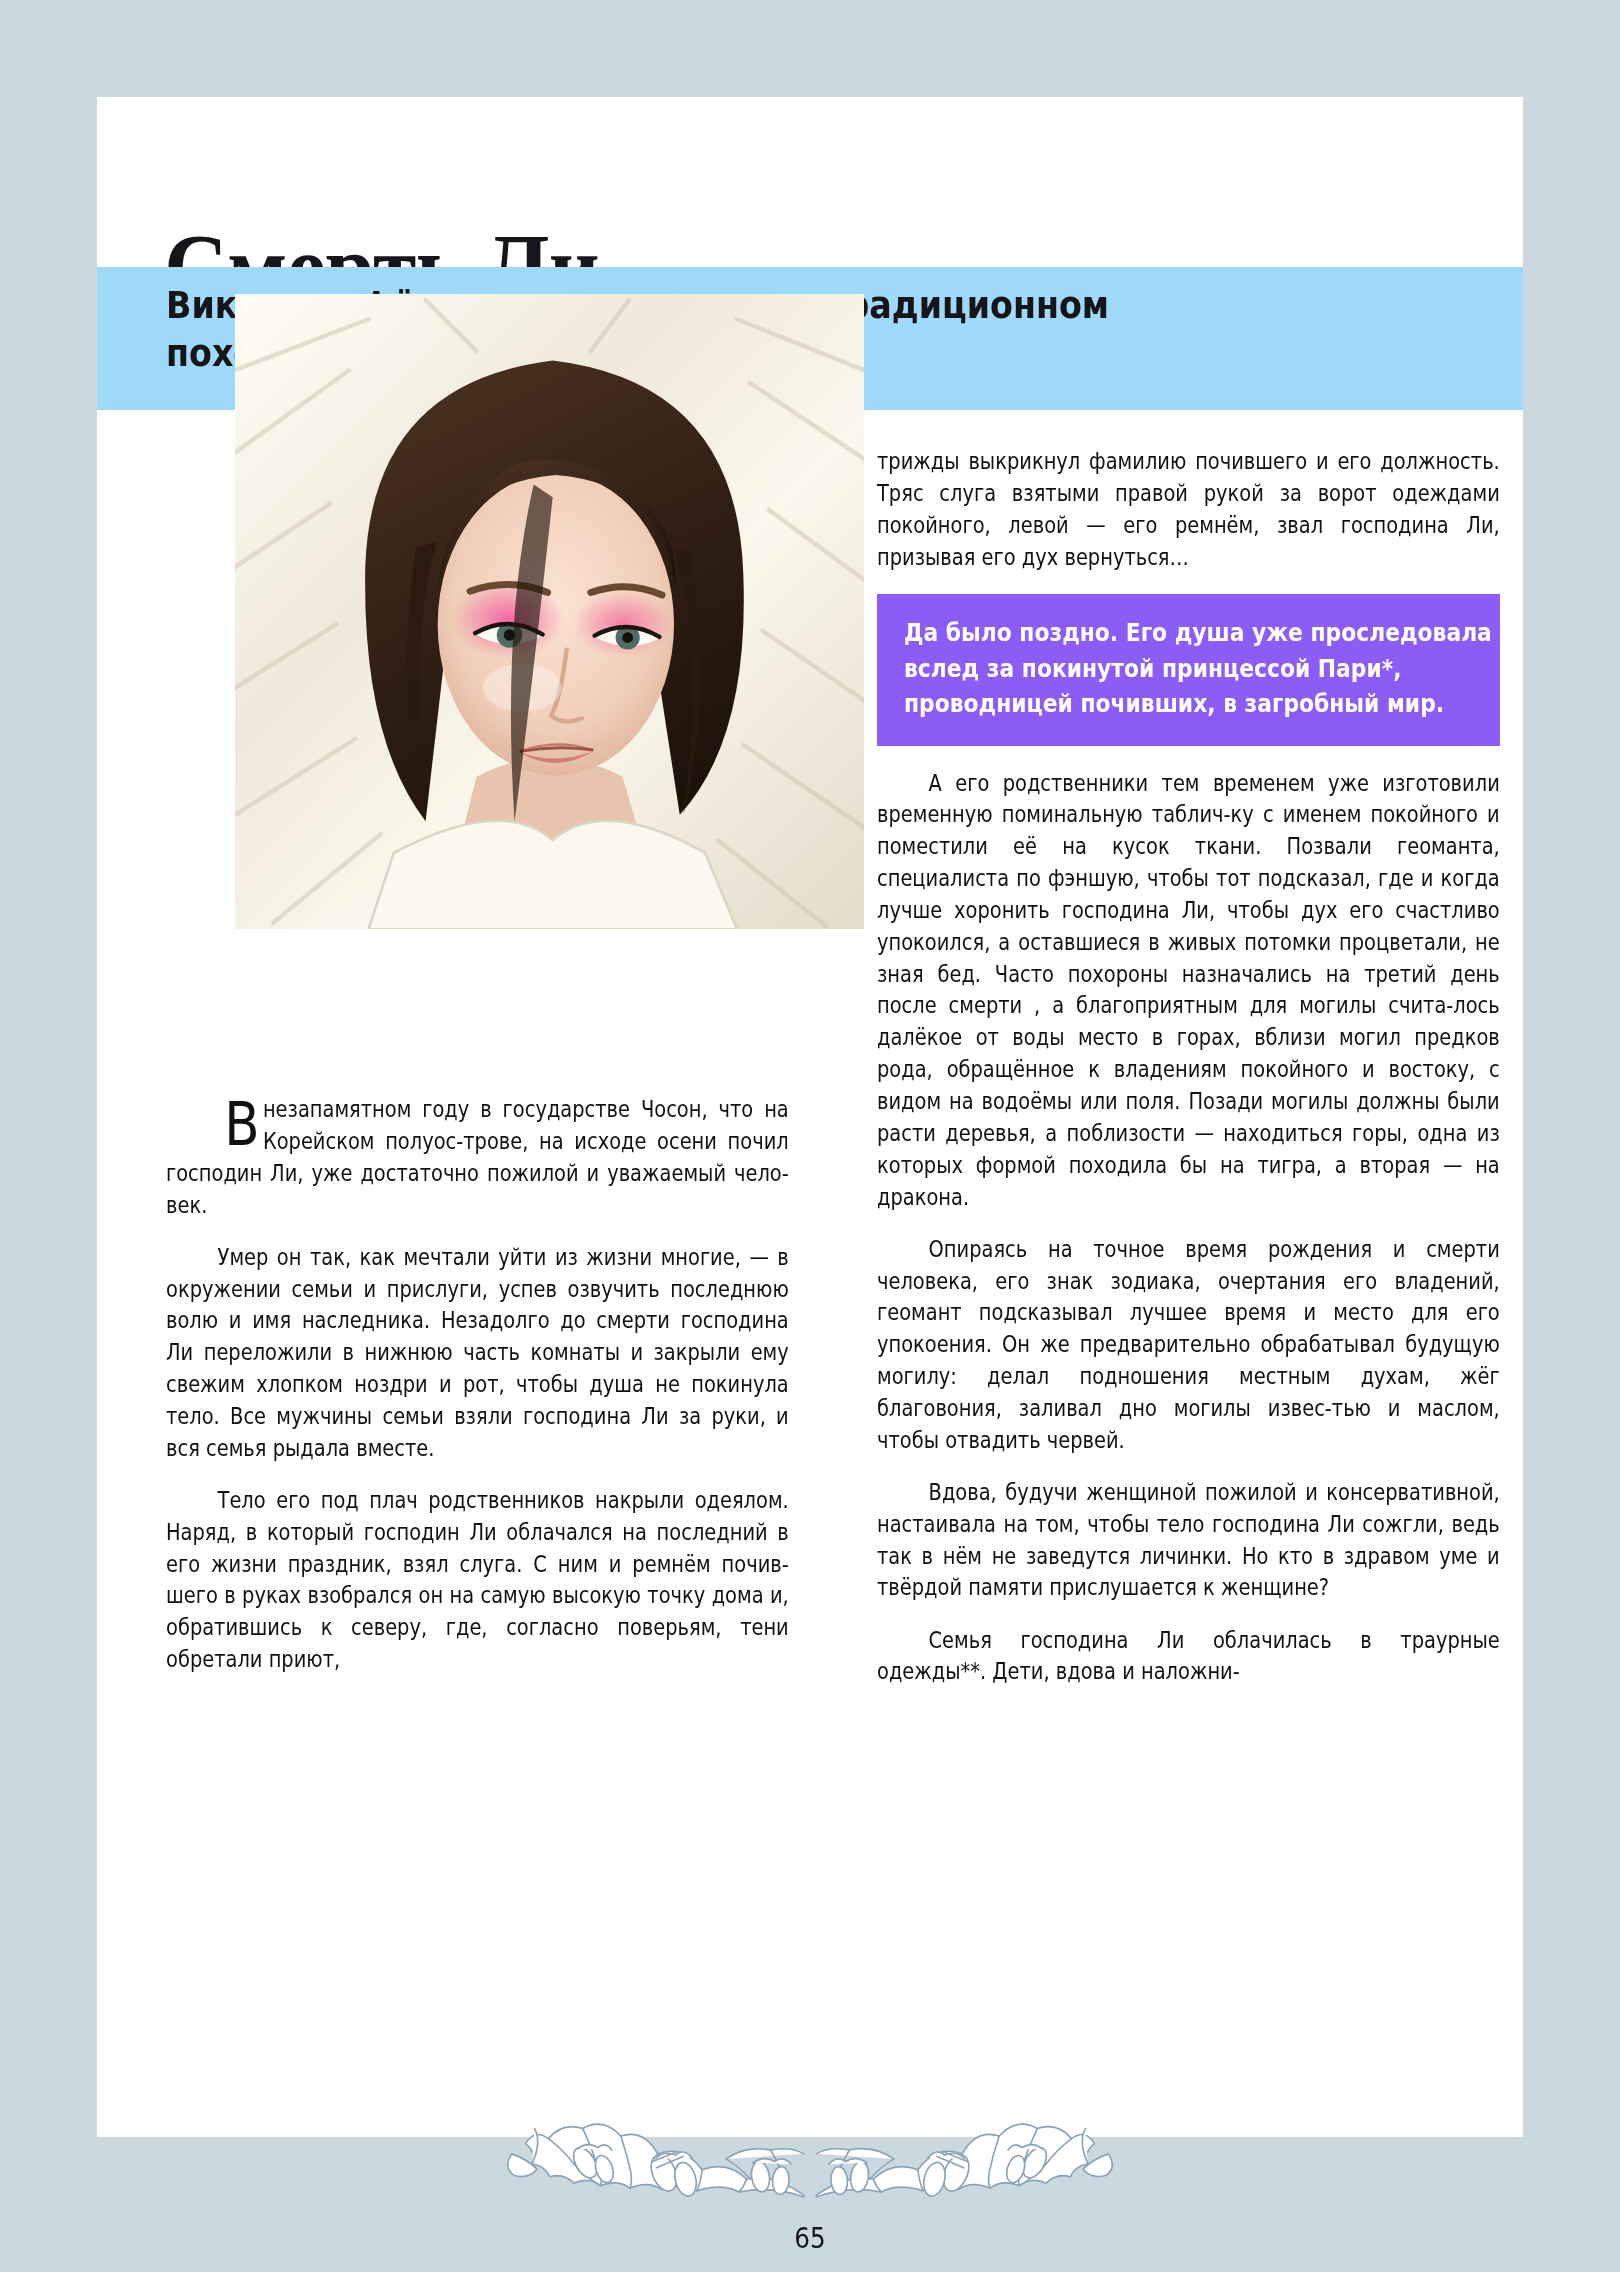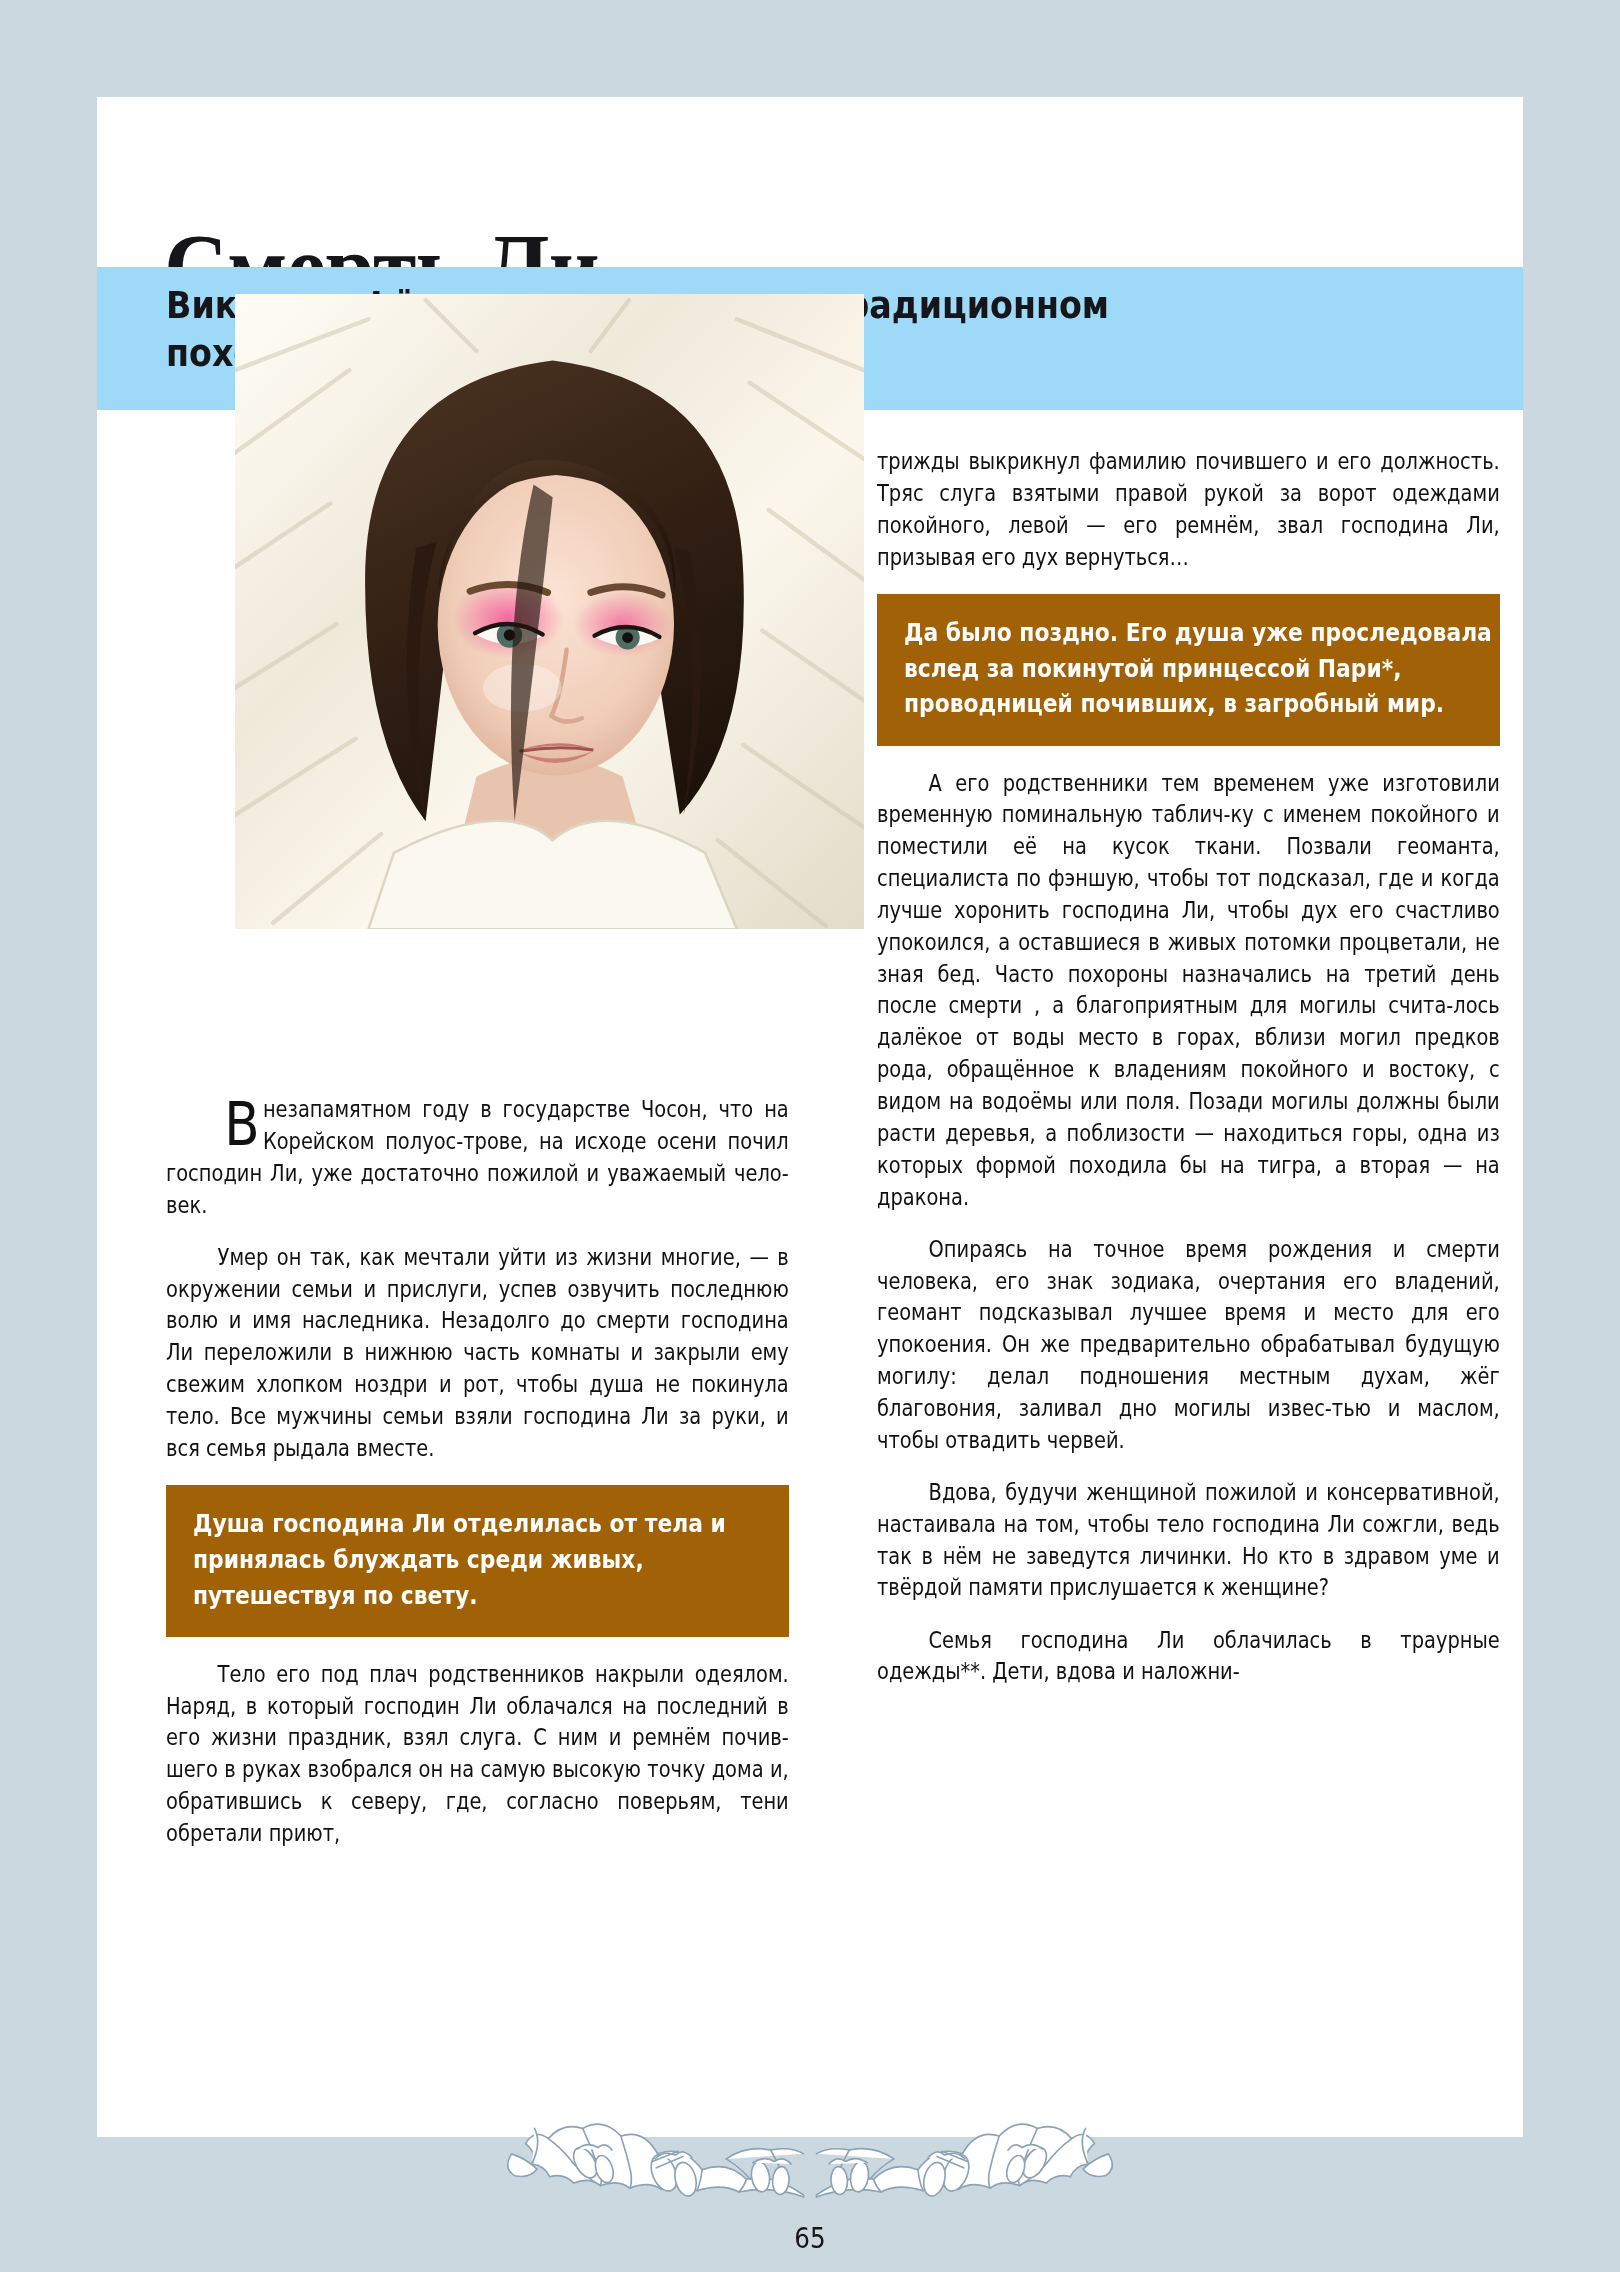--- a/index.html
+++ b/index.html
@@ -95,21 +95,21 @@
     position:absolute;
     left:69px; top:-152px;
     width:629px; height:635px;
     overflow:hidden;
     background:#e8e2d6;
   }
   .photo svg{ display:block; width:100%; height:100%; }
 
   
   .quote{
-    background:#a16207;
+    background:#8b5cf6;
     margin:3.8px 0 21.6px 0;
     padding:21.6px 27px 24px 27px;
     width:569px;
     box-sizing:content-box;
   }
   .quote-text{
     font-family:"DejaVu Sans", sans-serif;
     font-weight:700;
     font-size:25.4px;
     line-height:1.40;
@@ -233,23 +233,20 @@
         <path d="M470 300 Q420 520 440 830 Q470 600 500 320 Z" fill="#24160d" opacity="0.65"></path>
       </svg>
     </div>
 
     <div style="height:648px"></div>
 
     <p class="body dropcap"><span class="cap">В</span><span>незапамятном году в государстве Чосон, что на Корейском полуос-трове, на исходе осени почил господин Ли, уже достаточно пожилой и уважаемый чело-век.</span></p>
 
     <p class="body">Умер он так, как мечтали уйти из жизни многие, — в окружении семьи и прислуги, успев озвучить последнюю волю и имя наследника. Незадолго до смерти господина Ли переложили в нижнюю часть комнаты и закрыли ему свежим хлопком ноздри и рот, чтобы душа не покинула тело. Все мужчины семьи взяли господина Ли за руки, и вся семья рыдала вместе.</p>
 
-    <div class="quote">
-      <div class="quote-text">Душа господина Ли отделилась от тела и принялась блуждать среди живых, путешествуя по свету.</div>
-    </div>
 
     <p class="body">Тело его под плач родственников накрыли одеялом. Наряд, в который господин Ли облачался на последний в его жизни праздник, взял слуга. С ним и ремнём почив-шего в руках взобрался он на самую высокую точку дома и, обратившись к северу, где, согласно поверьям, тени обретали приют,</p>
   </div>
 
   <div class="col col-right">
 
     <p class="body nohang">трижды выкрикнул фамилию почившего и его должность. Тряс слуга взятыми правой рукой за ворот одеждами покойного, левой — его ремнём, звал господина Ли, призывая его дух вернуться…</p>
 
     <div class="quote">
       <div class="quote-text">Да было поздно. Его душа уже проследовала вслед за покинутой принцессой Пари*, проводницей почивших, в загробный мир.</div>

